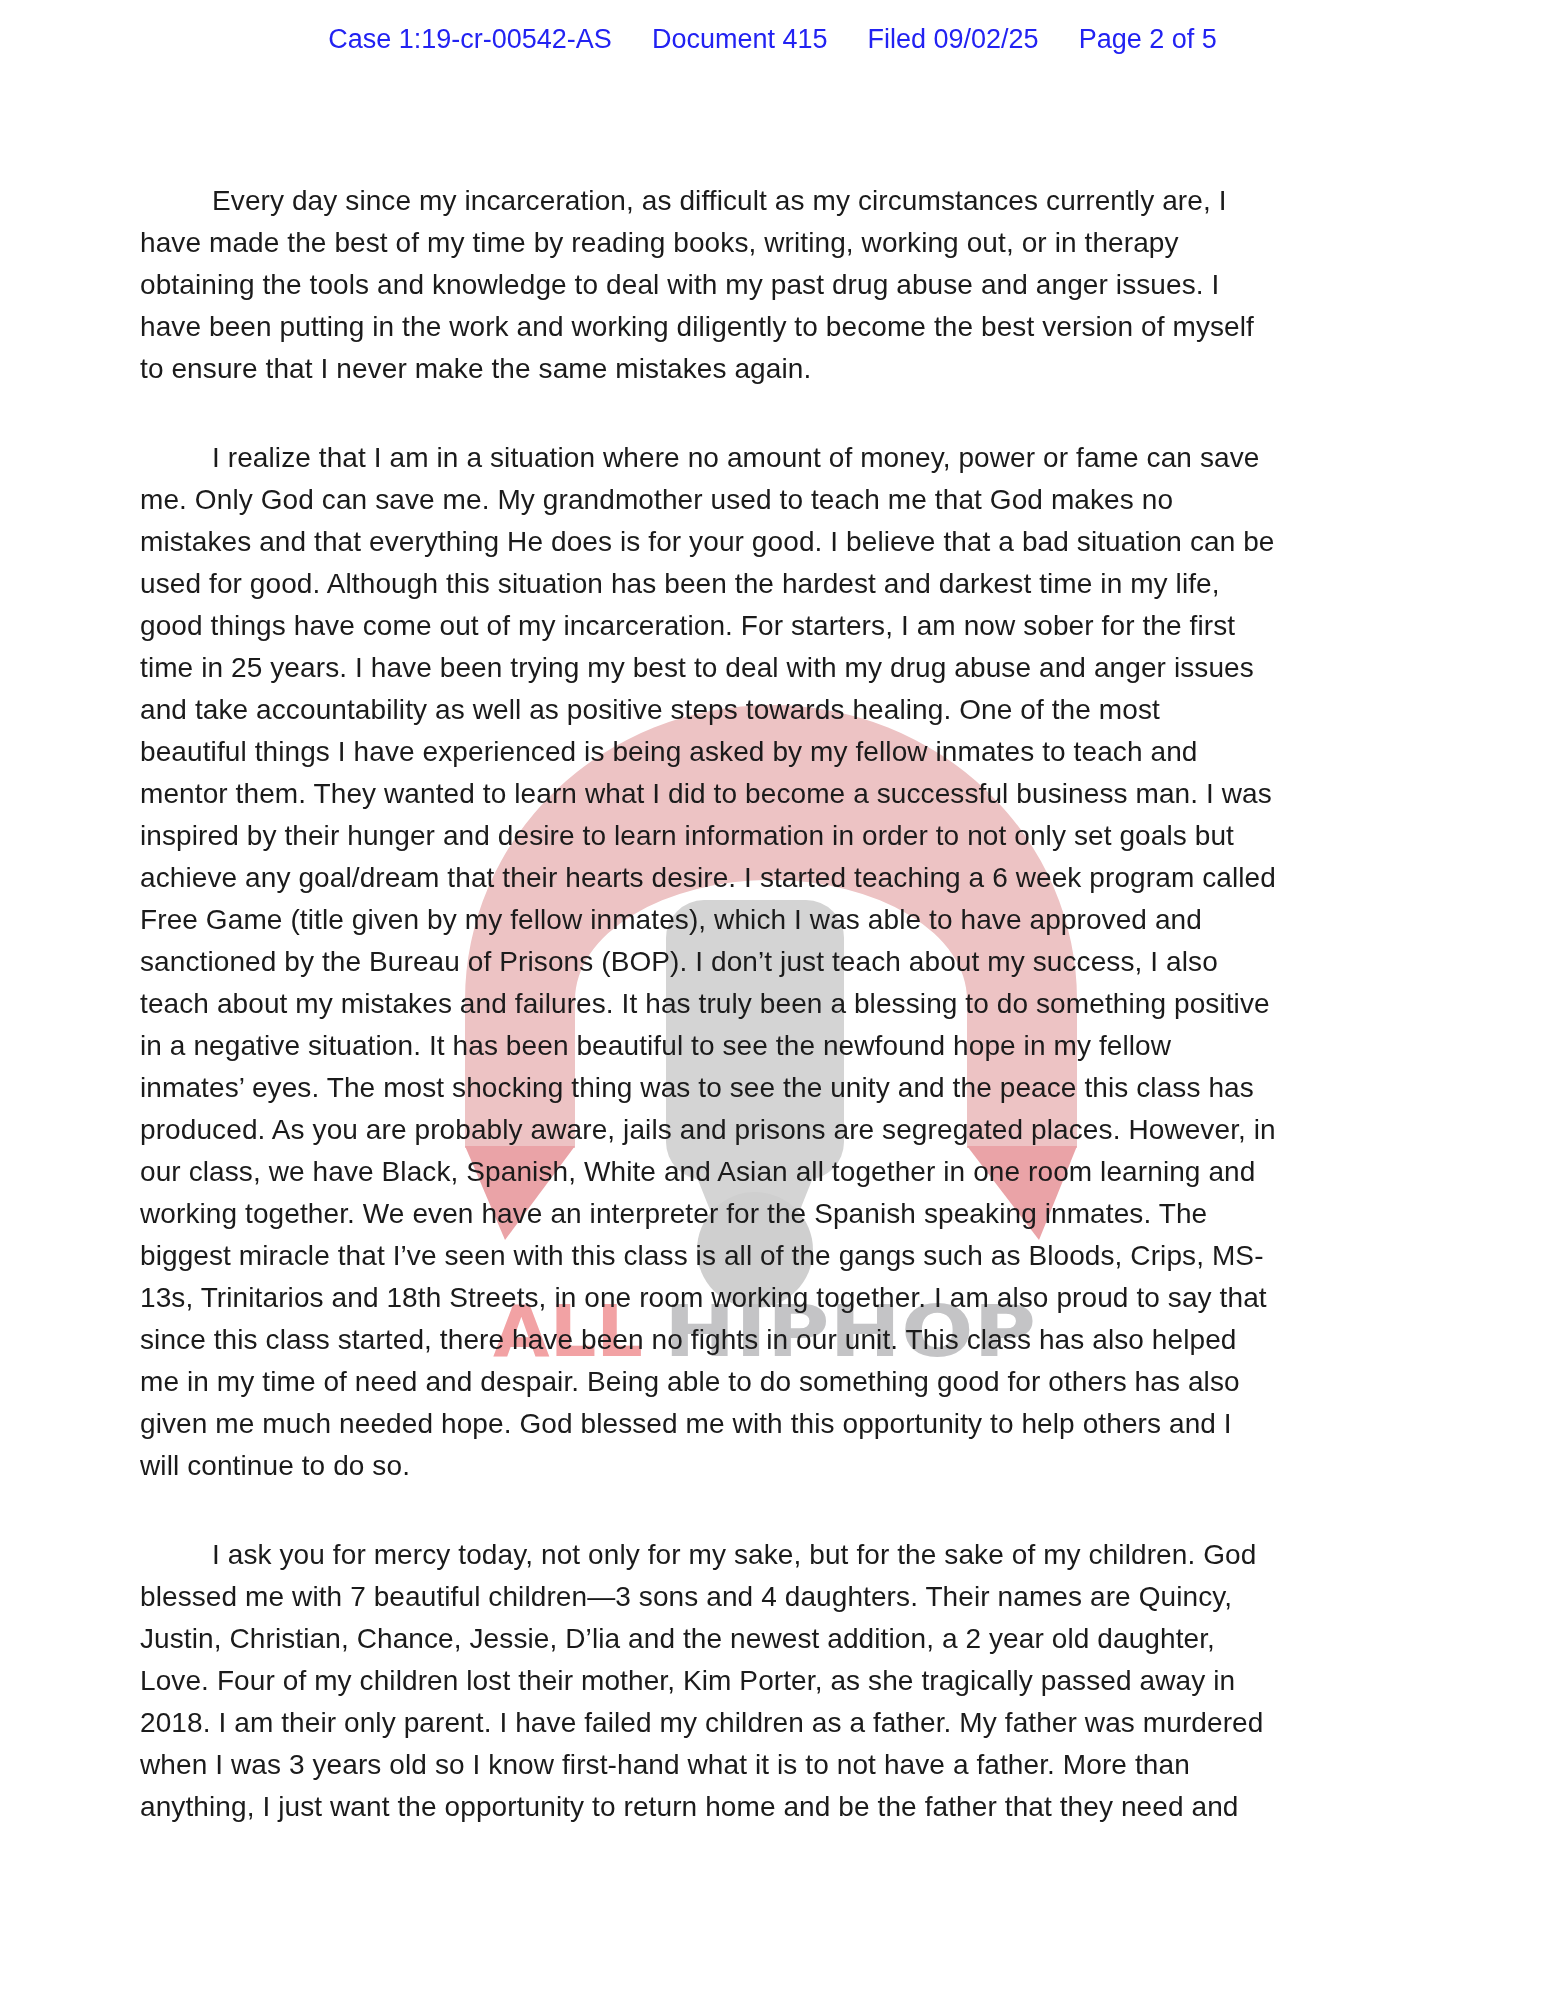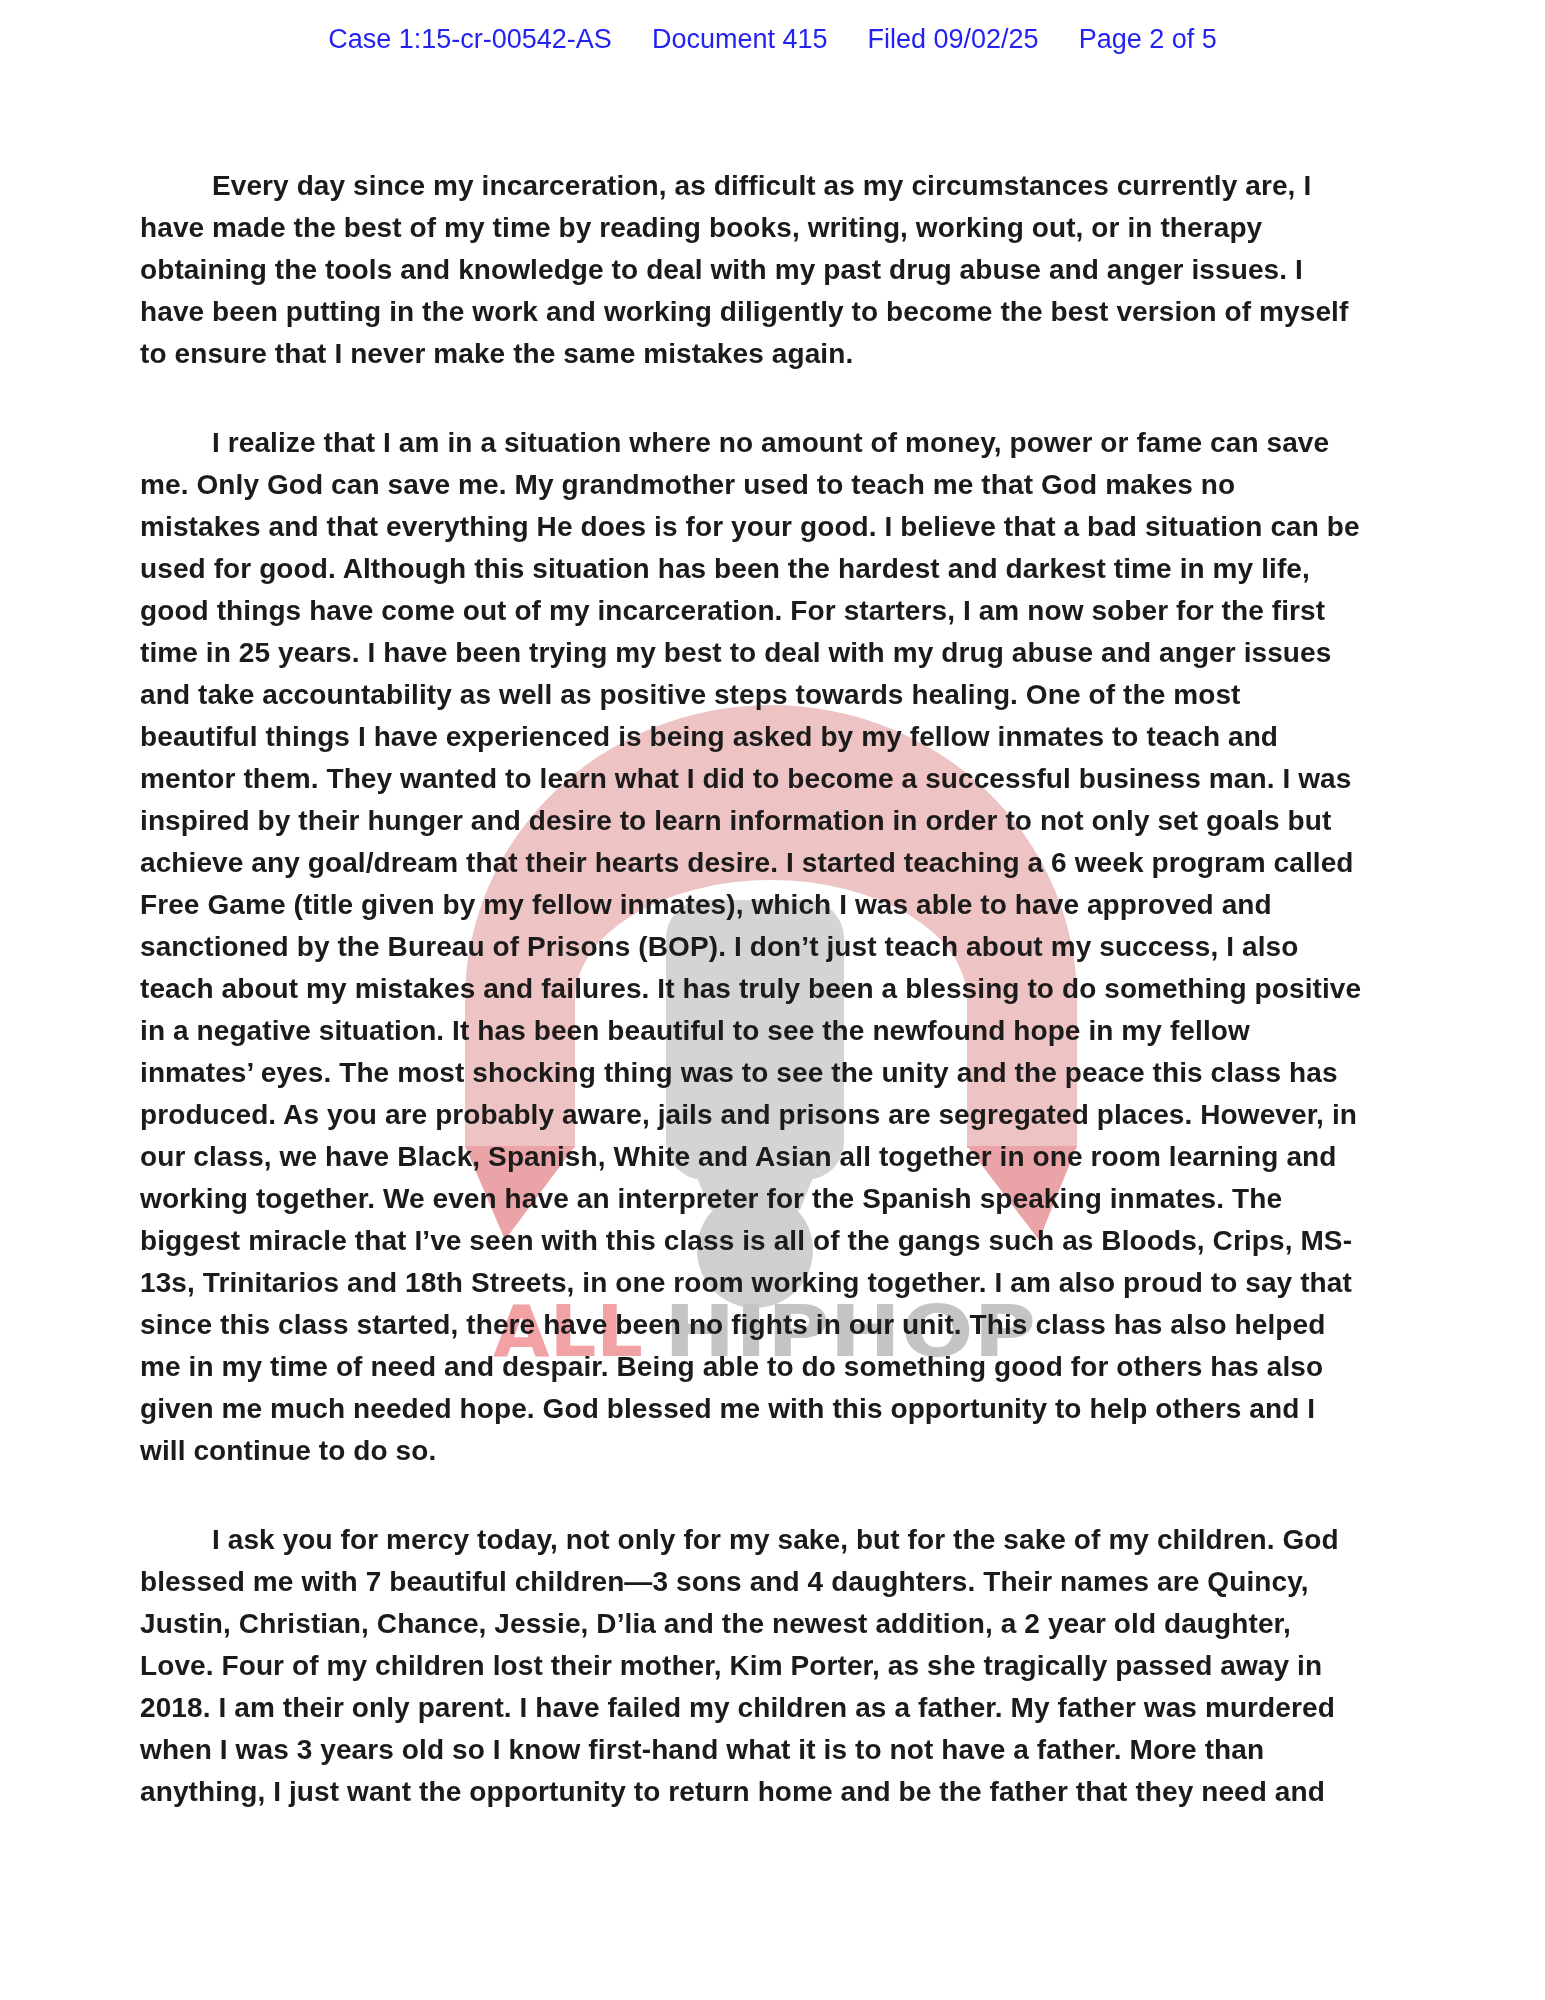--- a/index.html
+++ b/index.html
@@ -15,23 +15,22 @@
     z-index:0;pointer-events:none;
   }
   .stamp-header{
     position:absolute;left:0;top:22px;width:100%;
     display:flex;justify-content:center;column-gap:40px;
     font-size:27px;line-height:34px;
     z-index:1;
   }
   .stamp-header span{white-space:nowrap;}
   .content{
-    position:absolute;left:140px;top:165px;width:1292px;
+    position:absolute;left:140px;top:180px;width:1292px;
     z-index:1;
-    font-weight:bold;
   }
   .content p{
     margin:0 0 47px 0;
     font-size:28px;
     line-height:42px;
     color:#1b1b1b;
     text-align:left;
     text-indent:72px;
     white-space:pre-line;
     letter-spacing:0.1px;
@@ -52,21 +51,21 @@
 
     <rect x="666" y="900" width="178" height="280" rx="38" fill="#d4d4d4"></rect>
     <polygon points="690,1160 820,1160 800,1210 710,1210" fill="#d4d4d4"></polygon>
     <circle cx="755" cy="1250" r="58" fill="#cfcfcf"></circle>
 
     <text class="wm-text" x="493" y="1356" font-size="72" textLength="150" lengthAdjust="spacingAndGlyphs" fill="#f2a2a4">ALL</text>
     <text class="wm-text" x="664" y="1356" font-size="72" textLength="372" lengthAdjust="spacingAndGlyphs" fill="#c4c4c6">HIPHOP</text>
   </svg>
 
   <div class="stamp-header" style="color: rgb(34, 34, 242);">
-    <span>Case 1:15-cr-00542-AS</span>
+    <span>Case 1:19-cr-00542-AS</span>
     <span>Document 415</span>
     <span>Filed 09/02/25</span>
     <span>Page 2 of 5</span>
   </div>
 
   <div class="content">
     <p>Every day since my incarceration, as difficult as my circumstances currently are, I
 have made the best of my time by reading books, writing, working out, or in therapy
 obtaining the tools and knowledge to deal with my past drug abuse and anger issues. I
 have been putting in the work and working diligently to become the best version of myself

